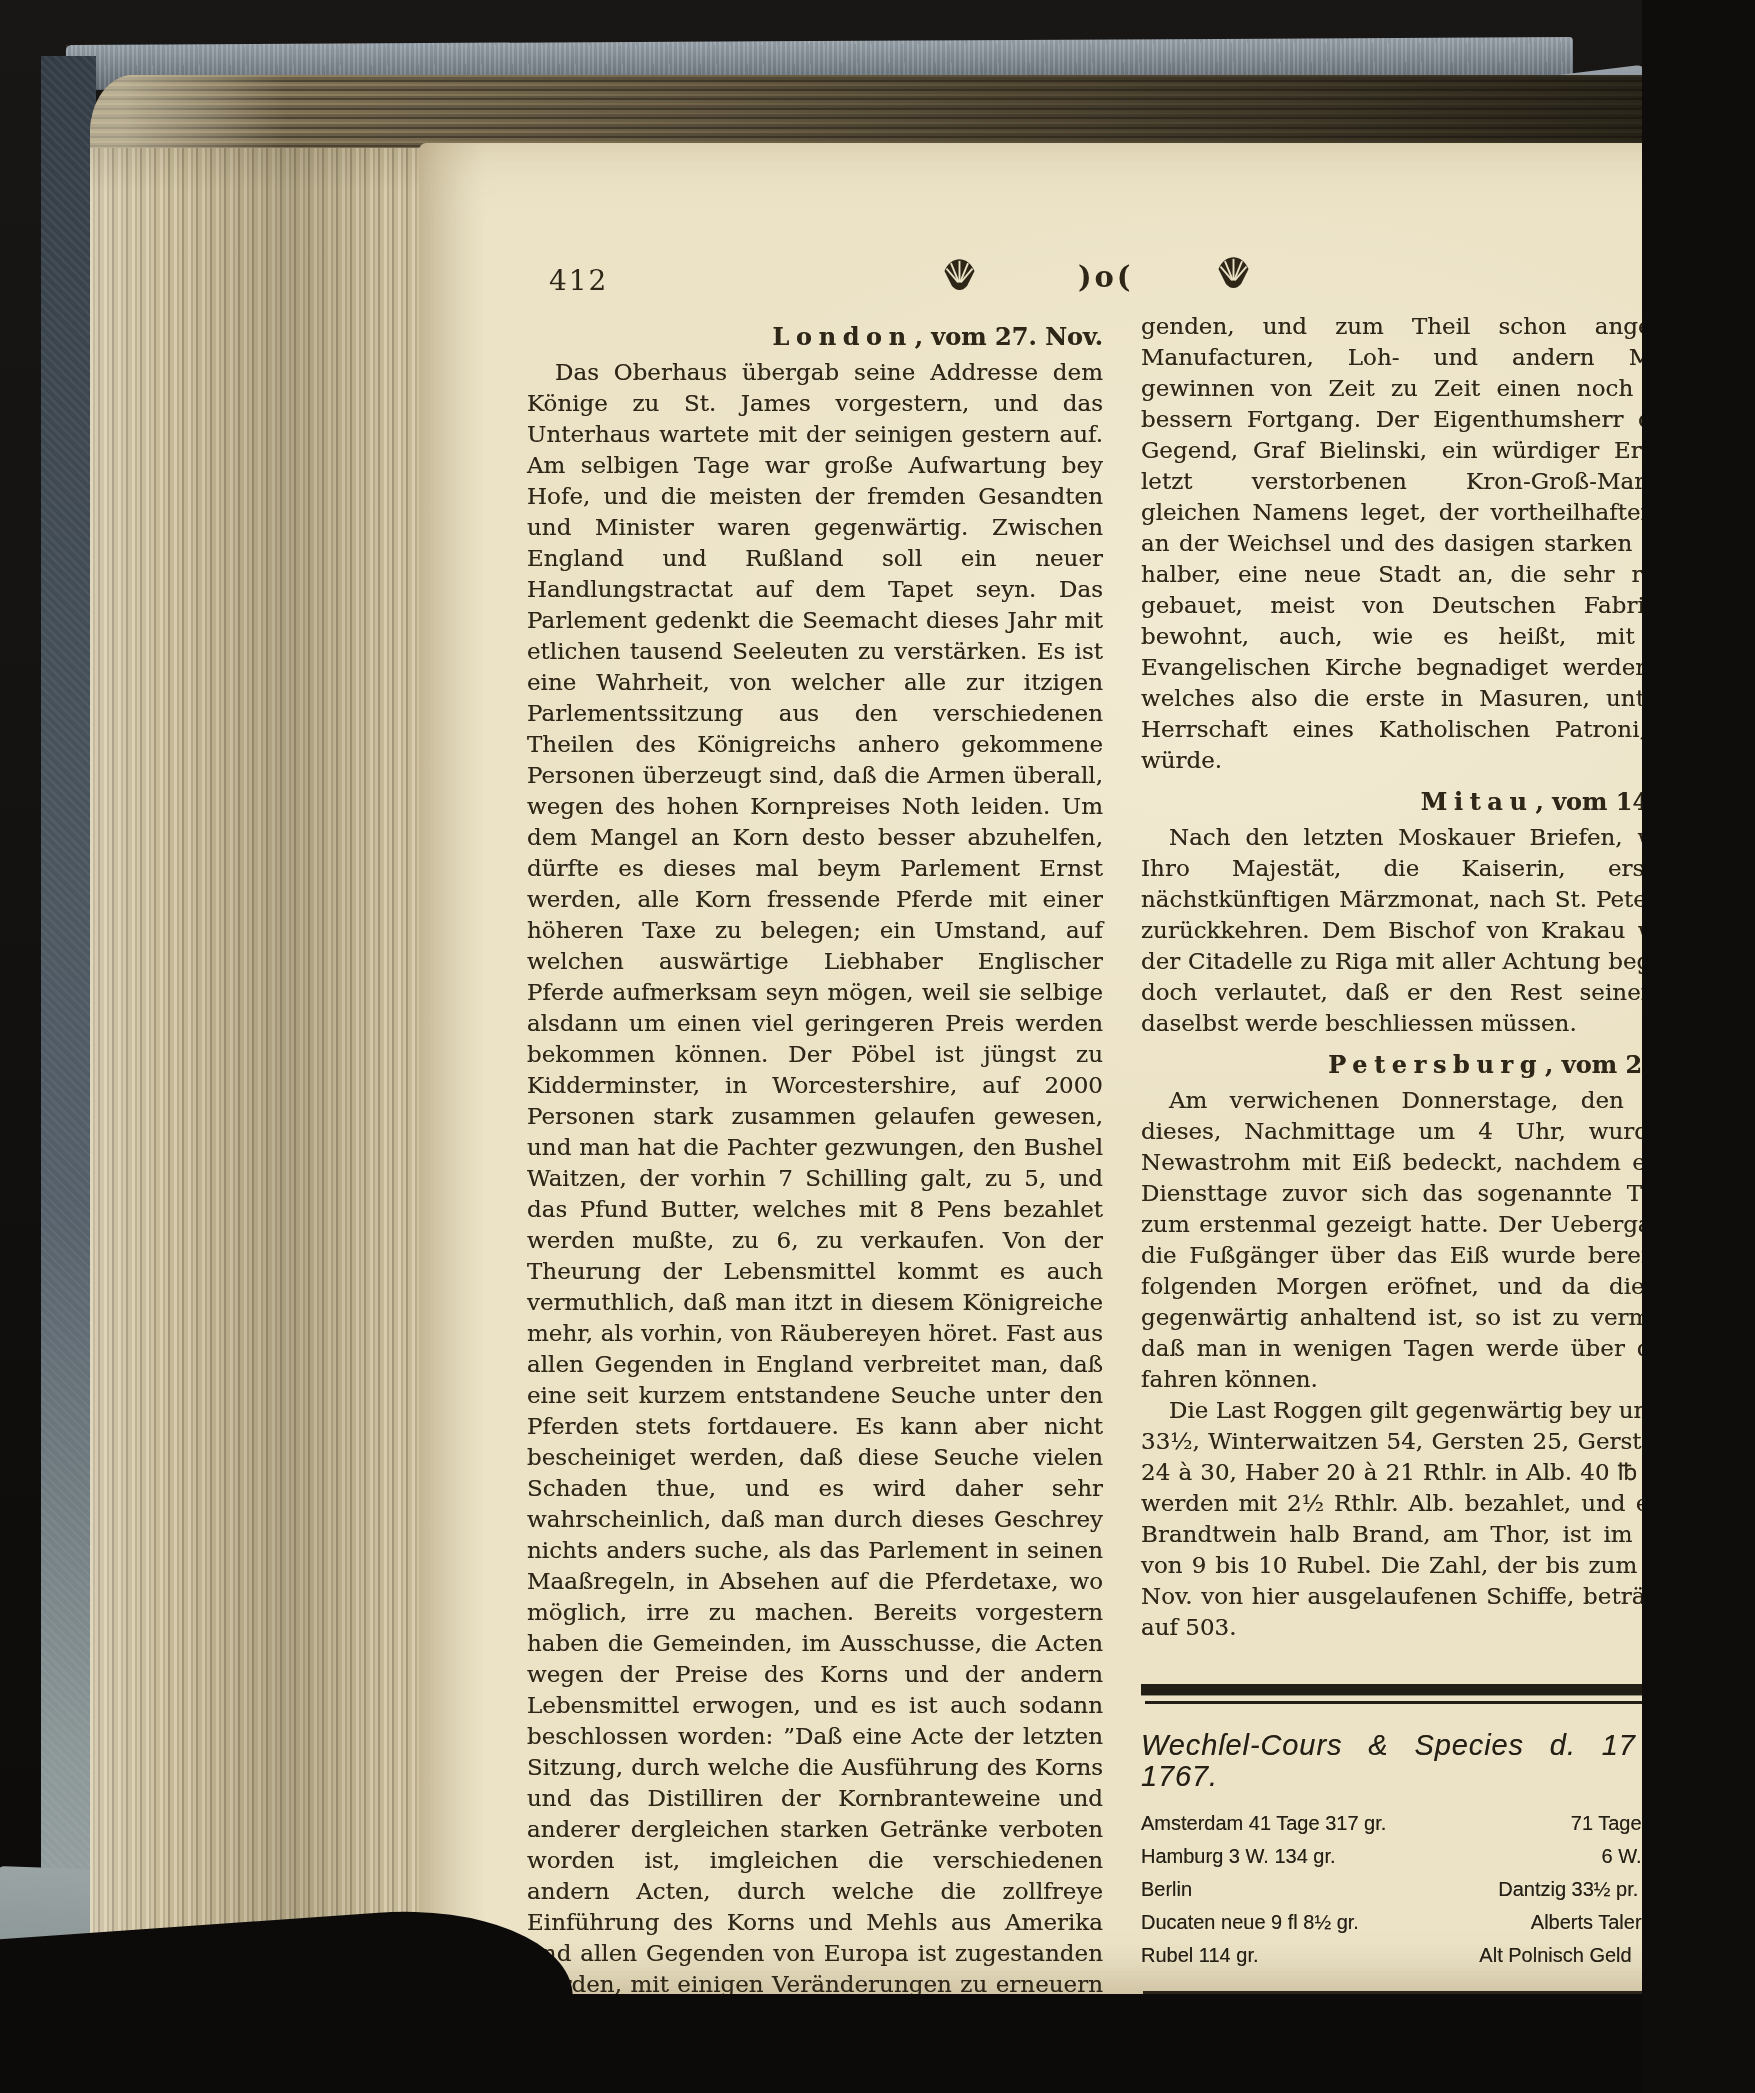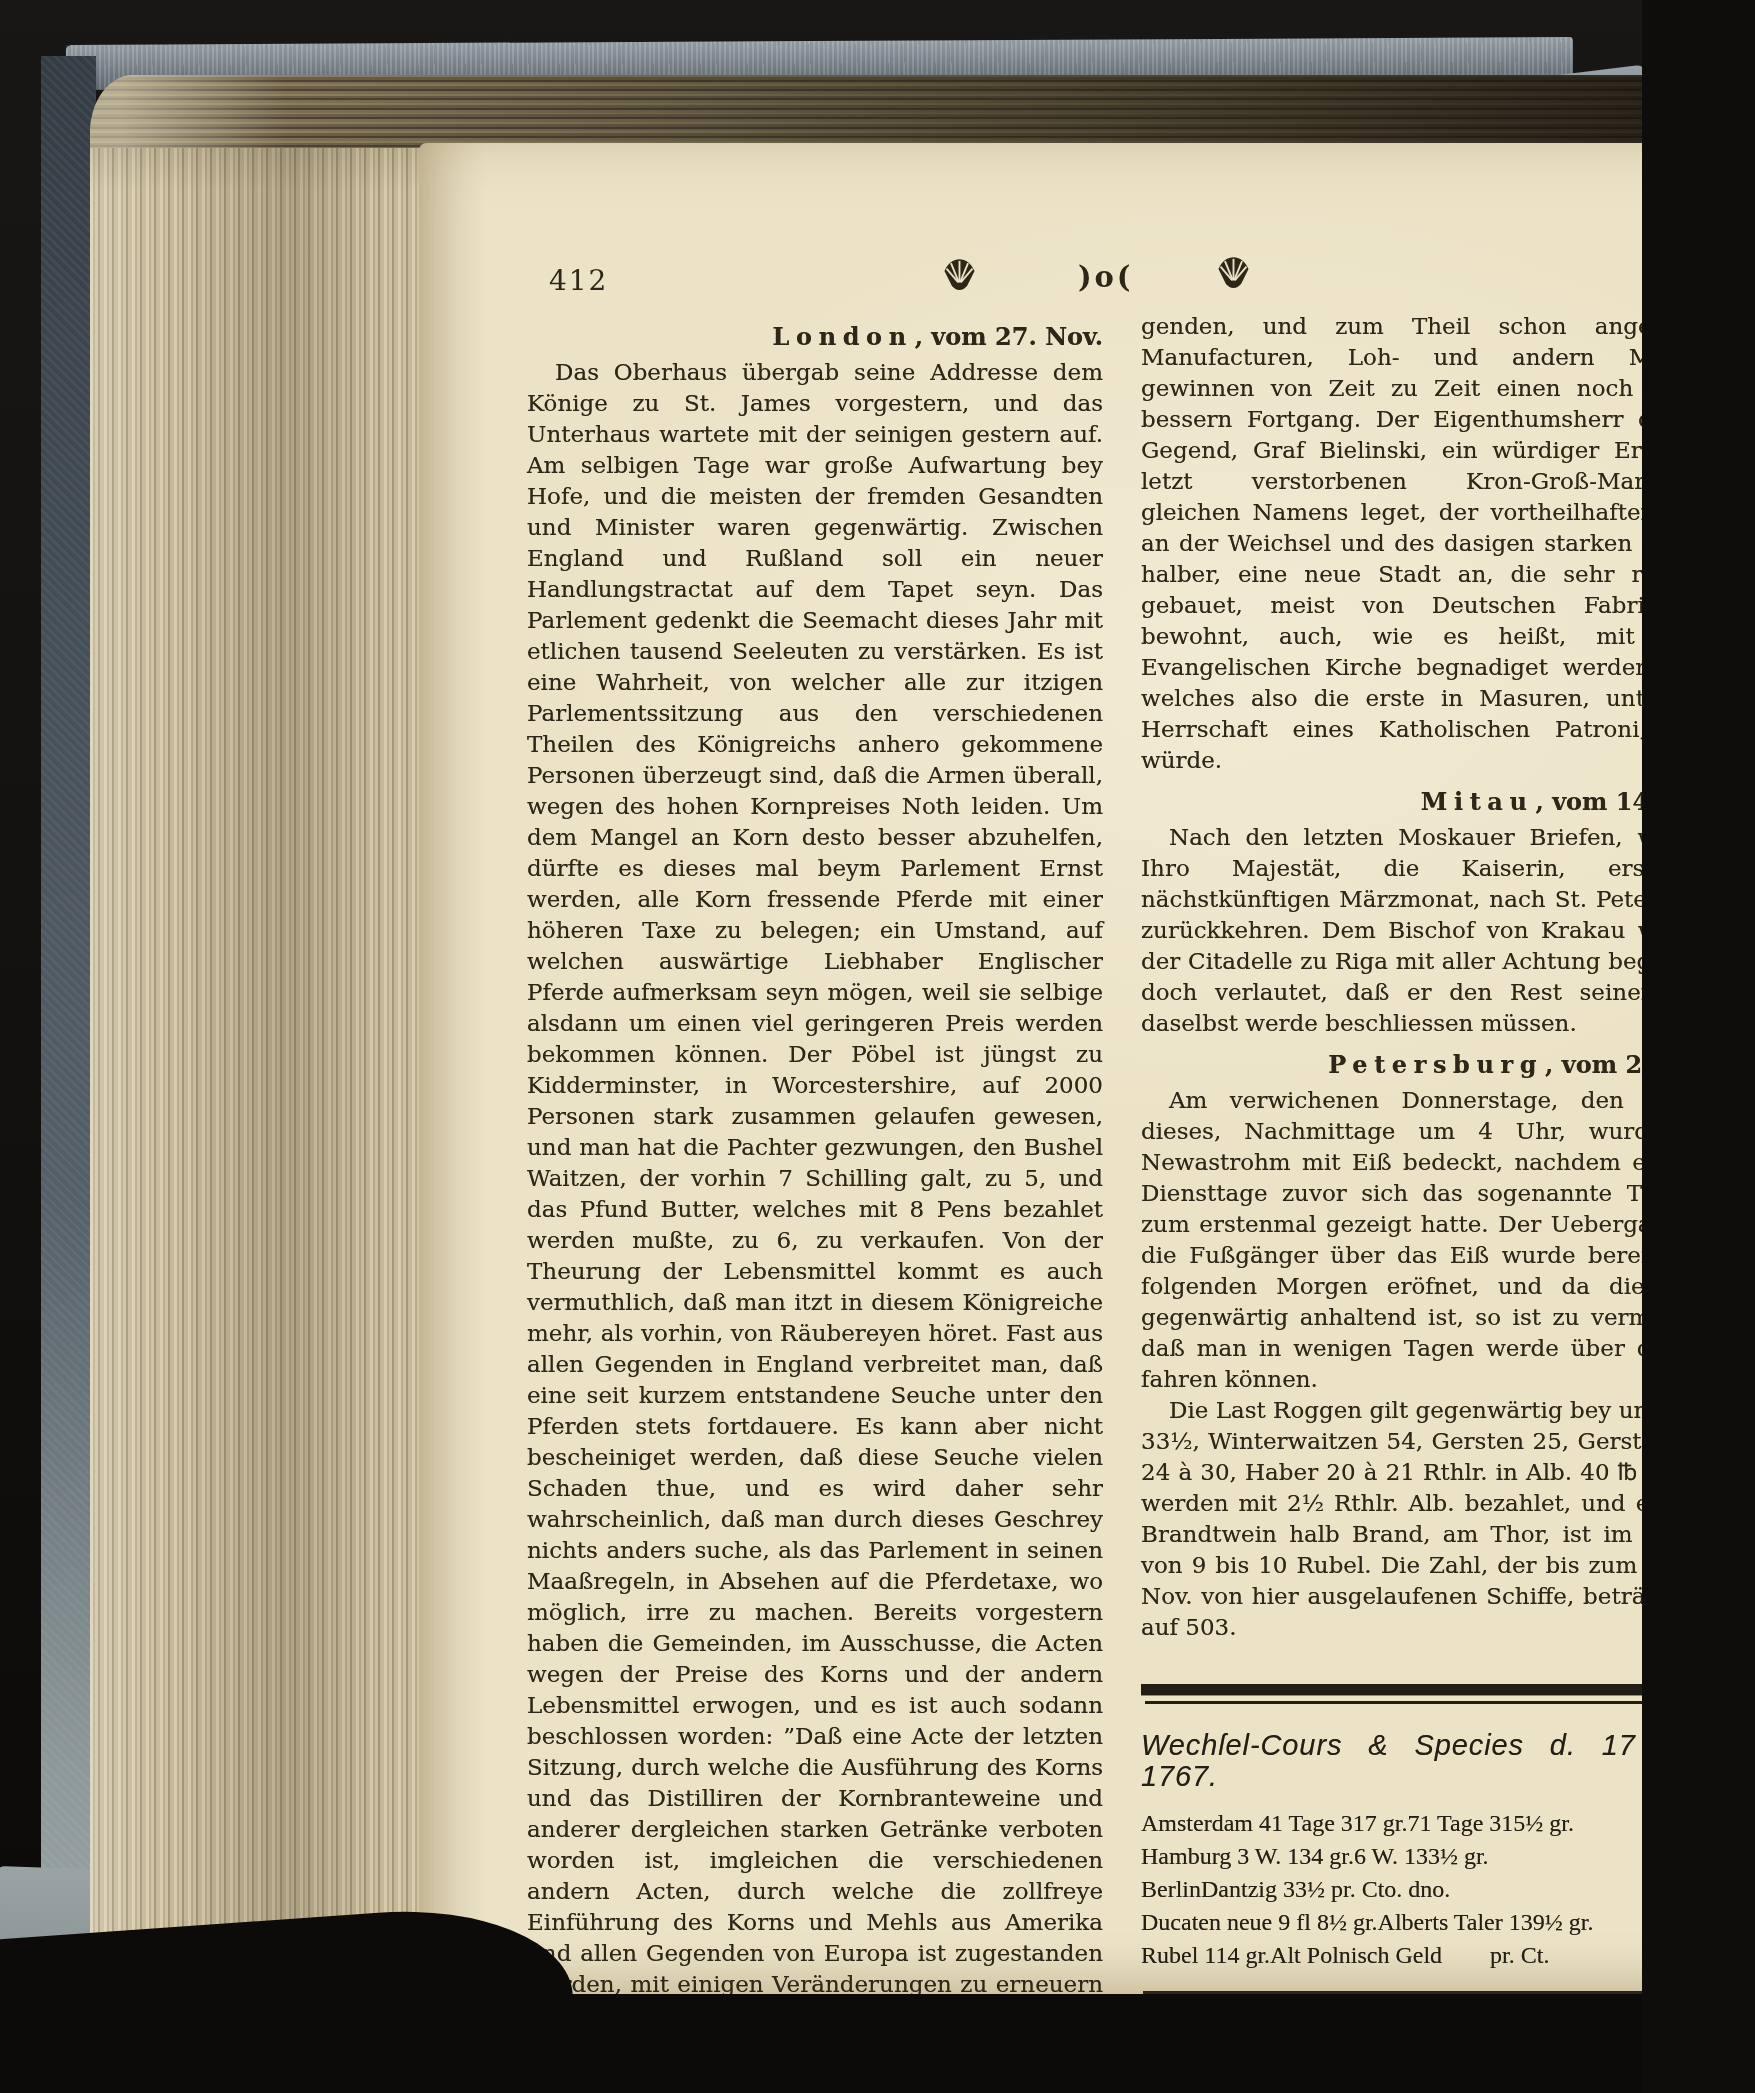--- a/index.html
+++ b/index.html
@@ -64,22 +64,22 @@
   .body-par{margin:0;text-indent:28px;}
   .body-par.noindent{text-indent:0;}
   .dateline{text-align:right;font-size:24px;font-weight:bold;margin:10.4px 0 4.7px;text-indent:0;}
   .dateline .place{letter-spacing:6.6px;margin-right:1.9px;}
 
   
   .rule-heavy{height:11.3px;background:#231e15;margin:41px 0 0;box-shadow:0 0.9px 0 rgba(35,30,21,.5);}
   .rule-heavy2{height:2.8px;background:#231e15;margin:5.6px 7.5px 0 3.8px;}
   .x-title{font-family:Liberation Sans, sans-serif;font-style:italic;font-size:29px;
            margin:26px 0 15px;letter-spacing:0.9px;text-indent:0;color:#241f14;}
-  .xrow{display:flex;font-family:Liberation Serif, serif;
-        font-size:24px;line-height:33px;color:#241f14;text-shadow:0 0 0.5px rgba(36,31,20,.6);}
+  .xrow{display:flex;justify-content:space-between;font-family:Liberation Sans, sans-serif;
+        font-size:20px;line-height:33px;color:#241f14;text-shadow:0 0 0.5px rgba(36,31,20,.6);}
   .rule-thin{height:2.8px;background:#2a241a;margin:19px 11.3px 0 1.9px;}
   .imprint{margin-top:26px;text-align:center;font-size:22px;line-height:31px;text-indent:0;}
 </style>
 </head>
 <body>
 
 <div class="scene">
 
   <div class="cover-top"></div>
   <div class="cover-top-right"></div>

